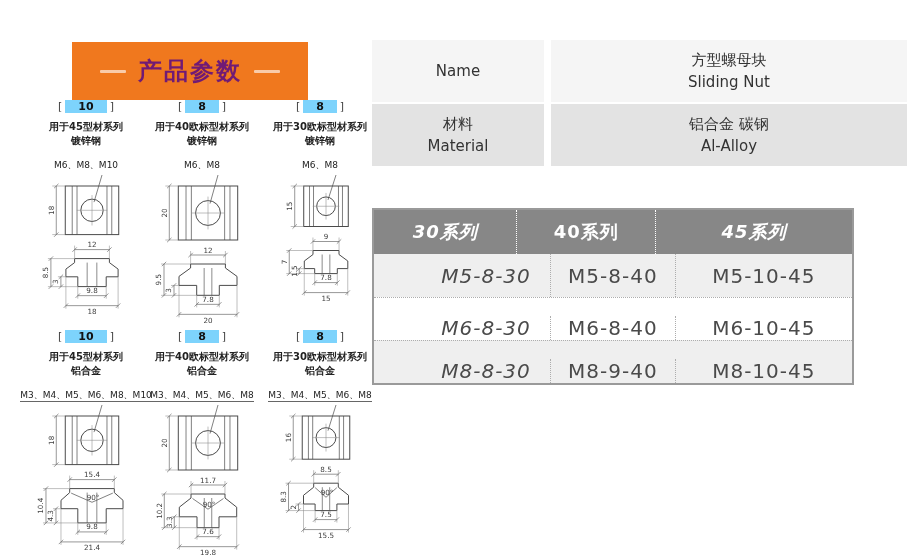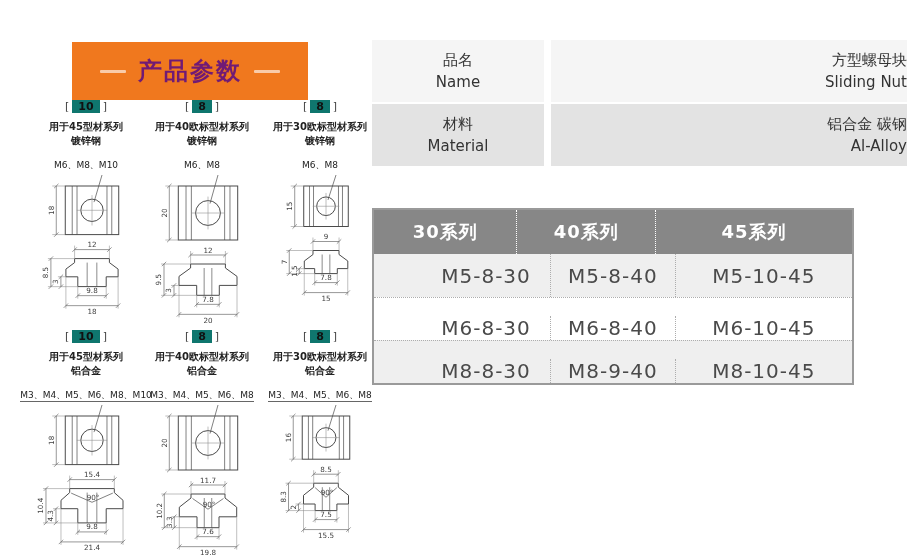--- a/index.html
+++ b/index.html
@@ -21,66 +21,65 @@
           display:flex;align-items:center;justify-content:center;gap:12px;}
   .banner-dash{width:26px;height:3px;background:rgba(255,255,255,.62);border-radius:1px;flex:none;}
   .banner-title{color:#701a75;font-size:24px;font-weight:bold;letter-spacing:2px;white-space:nowrap;}
 
   
   .info{position:absolute;left:372px;top:40px;width:535px;}
   .i-row{display:flex;gap:7px;margin-bottom:2px;}
   .i-cell{display:flex;flex-direction:column;justify-content:center;text-align:center;
           height:62px;font-size:15px;color:#333;line-height:1.5;}
   .i-label{width:172px;flex:none;}
-  .i-value{flex:1;align-items:flex-end;}
+  .i-value{flex:1;}
   .i-row.r0 .i-cell{background:var(--info-light);}
   .i-row.r1 .i-cell{background:var(--info-dark);}
 
   
   .series{position:absolute;left:372px;top:208px;width:482px;border:2px solid var(--tbl-border);background:#fff;}
   .s-head{display:flex;background:var(--header-gray);height:44px;}
-  .s-col0{width:30%;}.s-col1{width:29%;}.s-col2{width:41%;}
+  .s-col0{width:30%;font-style:italic;}.s-col1{width:29%;}.s-col2{width:41%;}
   .s-hc{display:flex;align-items:center;justify-content:center;color:#fff;font-weight:bold;
         font-size:18px;letter-spacing:1px;border-right:1px dotted #fff;}
-  .s-hc:last-child{border-right:none;}
+  .s-hc:last-child{border-right:none;font-style:italic;}
   .s-row{display:flex;height:43px;padding-left:48px;}
   .s-row.alt{background:var(--row-alt);}
   .s-row + .s-row{border-top:1px dotted #ADADAD;align-items:flex-end;}
   .s-c{display:flex;align-items:center;justify-content:center;font-size:20px;color:#4A4A4A;
        letter-spacing:1px;border-right:1px dotted #ADADAD;}
   .s-c:last-child{border-right:none;}
 
   
   .drawings{position:absolute;left:28px;top:100px;width:352px;display:grid;
             grid-template-columns:116px 116px 120px;}
   .cell{display:flex;flex-direction:column;align-items:center;}
   .slot{display:flex;align-items:center;justify-content:center;gap:3px;font-size:11px;color:#333;}
   .slot-bracket{font-weight:400;color:#444;}
-  .slot-num{background:#0f766e;color:#111;font-weight:bold;padding:0 6px;line-height:13px;}
+  .slot-num{background:#7dd3fc;color:#111;font-weight:bold;padding:0 13px;line-height:13px;}
   .desc{margin-top:7px;text-align:center;font-size:10px;font-weight:bold;color:#222;line-height:1.4;}
   .threads{margin-top:11px;font-size:9px;color:#222;white-space:nowrap;text-align:center;}
   .cell.r2 .threads span{border-bottom:1px solid #666;padding-bottom:1px;}
   .nut-svg{display:block;margin-top:2px;}
   svg text{font-family:"DejaVu Sans","Liberation Sans",sans-serif;}
 </style>
 </head>
 <body>
 
 <div class="page">
 
   <div class="banner">
     <span class="banner-dash"></span>
     <span class="banner-title">产品参数</span>
     <span class="banner-dash"></span>
   </div>
 
   <div class="info">
     <div class="i-row r0">
       <div class="i-cell i-label">
-        <span>品名</span>
         <span>Name</span>
       </div>
       <div class="i-cell i-value">
         <span>方型螺母块</span>
         <span>Sliding Nut</span>
       </div>
     </div>
     <div class="i-row r1">
       <div class="i-cell i-label">
         <span>材料</span>

